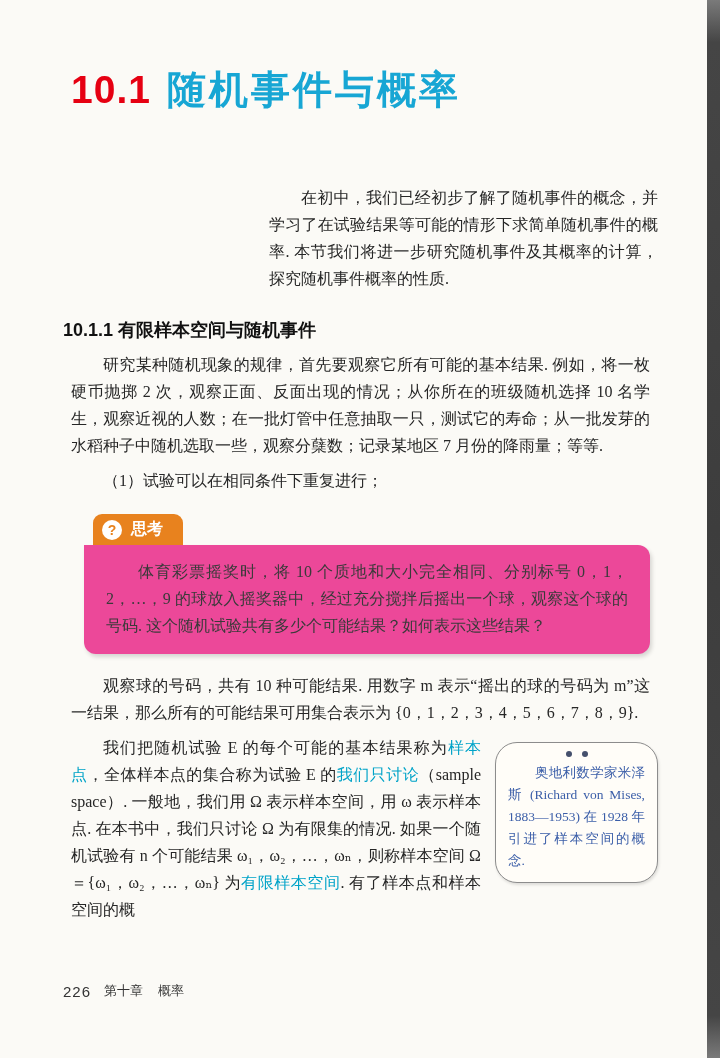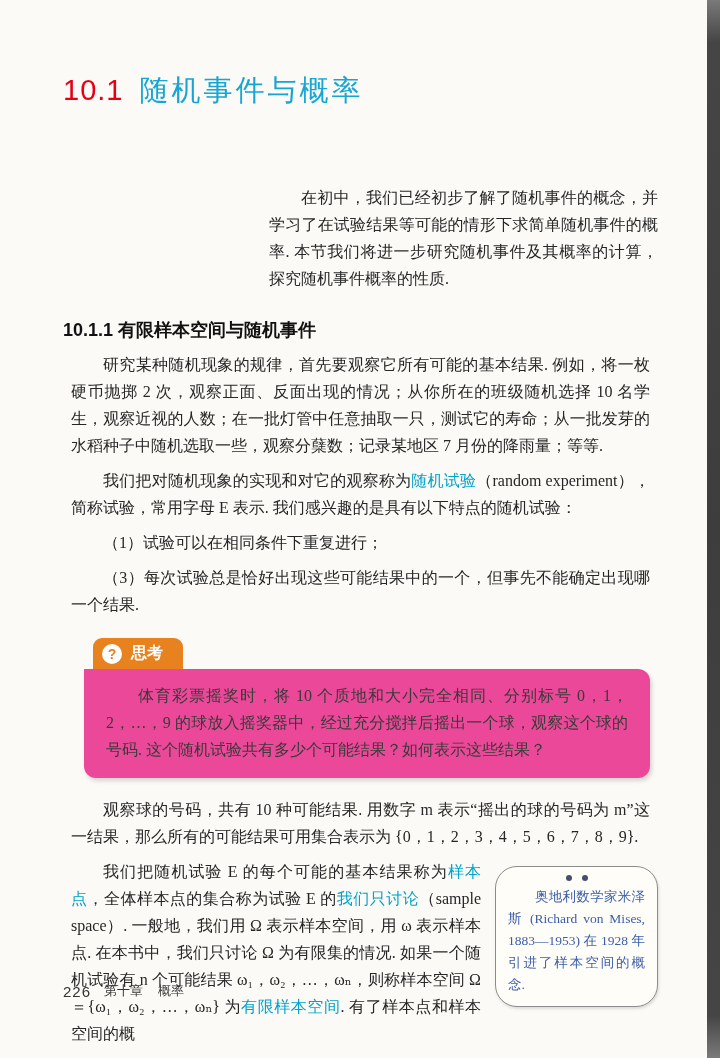--- a/index.html
+++ b/index.html
@@ -10,21 +10,21 @@
     font-family:"Liberation Serif","DejaVu Serif",serif;
     color:#262626;
   }
   .edge-strip {
     position:absolute; top:0; right:0; width:13px; height:100%;
     background:linear-gradient(180deg,#7a7a7a 0%,#454545 4%,#3d3d3d 50%,#454545 96%,#7a7a7a 100%);
   }
   .content { position:absolute; left:63px; top:0; width:595px; }
 
   
-  .title { margin:70px 0 0 0; font-size:29px; line-height:40px; font-weight:normal; letter-spacing:1px; }
+  .title { margin:70px 0 0 8px; font-size:39px; line-height:40px; font-weight:bold; letter-spacing:1px; }
   .t-num  { color:#e60012; margin-right:16px; font-family:"Liberation Sans","DejaVu Sans",sans-serif; }
   .t-text { color:#17a6d4; letter-spacing:3px; }
 
   
   .intro {
     margin:74px 0 0 206px; width:389px;
     font-size:16px; line-height:27px; text-align:justify; text-indent:2em;
   }
 
   .subsection {
@@ -92,24 +92,22 @@
   <div class="content">
 
     <h1 class="title"><span class="t-num">10.1</span><span class="t-text">随机事件与概率</span></h1>
 
     <p class="intro">在初中，我们已经初步了解了随机事件的概念，并学习了在试验结果等可能的情形下求简单随机事件的概率. 本节我们将进一步研究随机事件及其概率的计算，探究随机事件概率的性质.</p>
 
     <h2 class="subsection">10.1.1 有限样本空间与随机事件</h2>
 
     <p class="body-p first-after-heading">研究某种随机现象的规律，首先要观察它所有可能的基本结果. 例如，将一枚硬币抛掷 2 次，观察正面、反面出现的情况；从你所在的班级随机选择 10 名学生，观察近视的人数；在一批灯管中任意抽取一只，测试它的寿命；从一批发芽的水稻种子中随机选取一些，观察分蘖数；记录某地区 7 月份的降雨量；等等.</p>
 
-    <p class="body-p"><span>我们把对随机现象的实现和对它的观察称为</span><span class="term">随机试验</span><span>（random experiment），简称试验，常用字母 E 表示. 我们感兴趣的是具有以下特点的随机试验：</span></p>
 
     <p class="body-p">（1）试验可以在相同条件下重复进行；</p>
-    <p class="body-p">（3）每次试验总是恰好出现这些可能结果中的一个，但事先不能确定出现哪一个结果.</p>
 
     <div class="think-box">
       <div class="think-tab">
         <span class="q-circle">?</span>
         <span class="think-label">思考</span>
       </div>
       <div class="think-body">
         <p>体育彩票摇奖时，将 10 个质地和大小完全相同、分别标号 0，1，2，…，9 的球放入摇奖器中，经过充分搅拌后摇出一个球，观察这个球的号码. 这个随机试验共有多少个可能结果？如何表示这些结果？</p>
       </div>
     </div>

